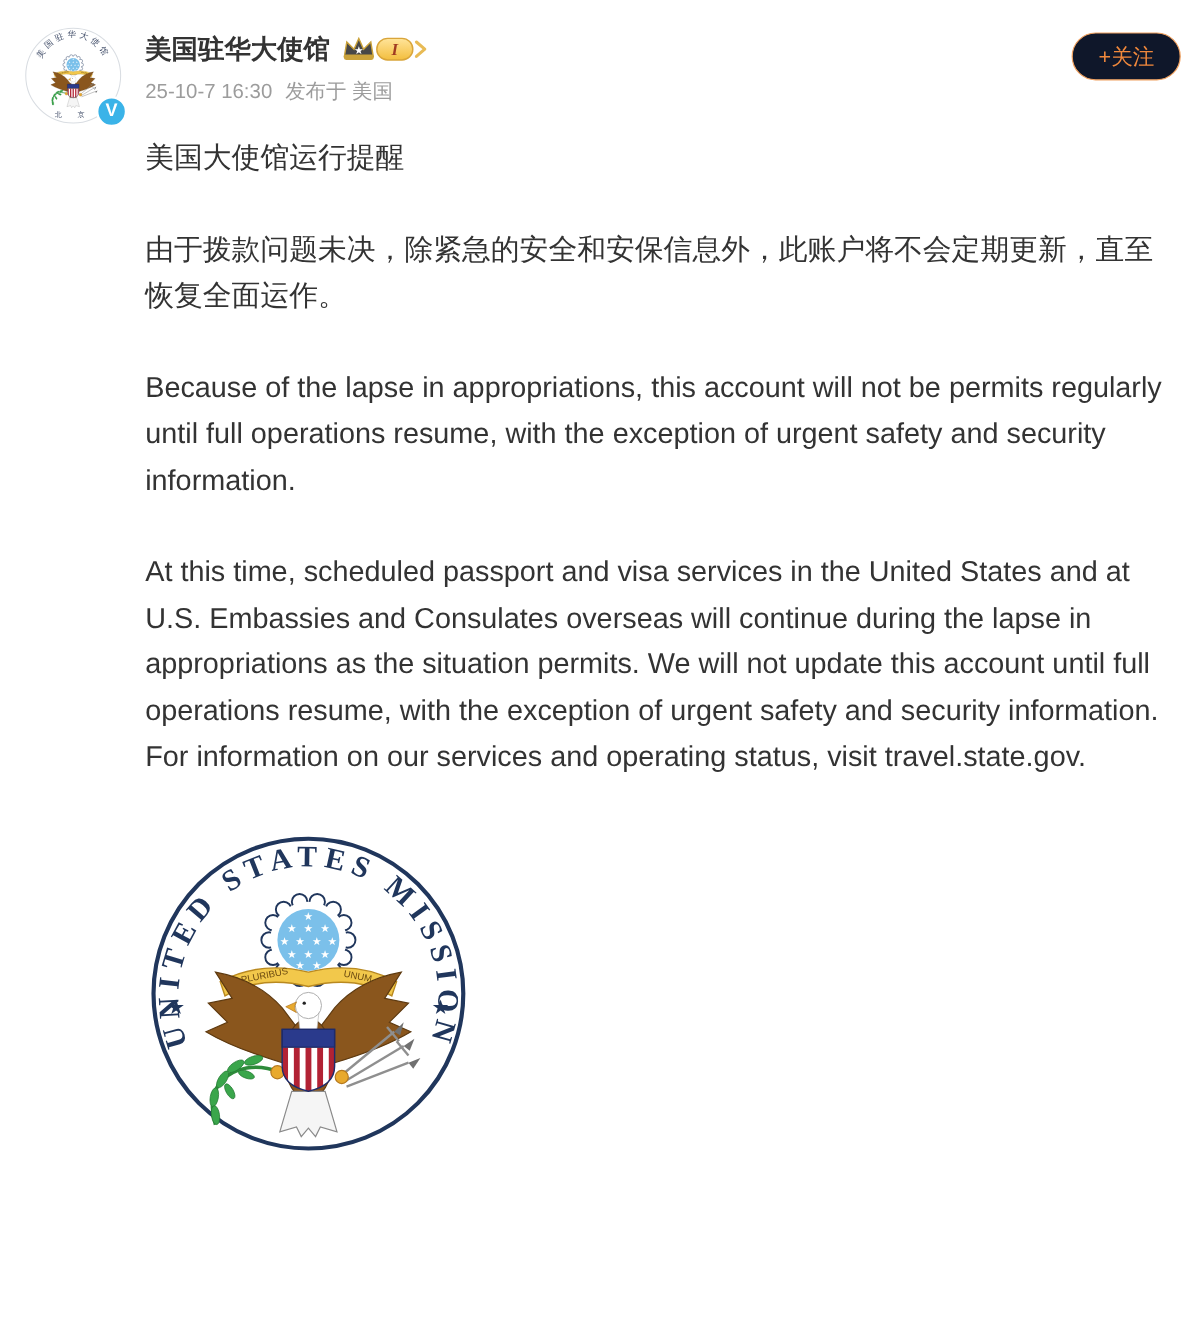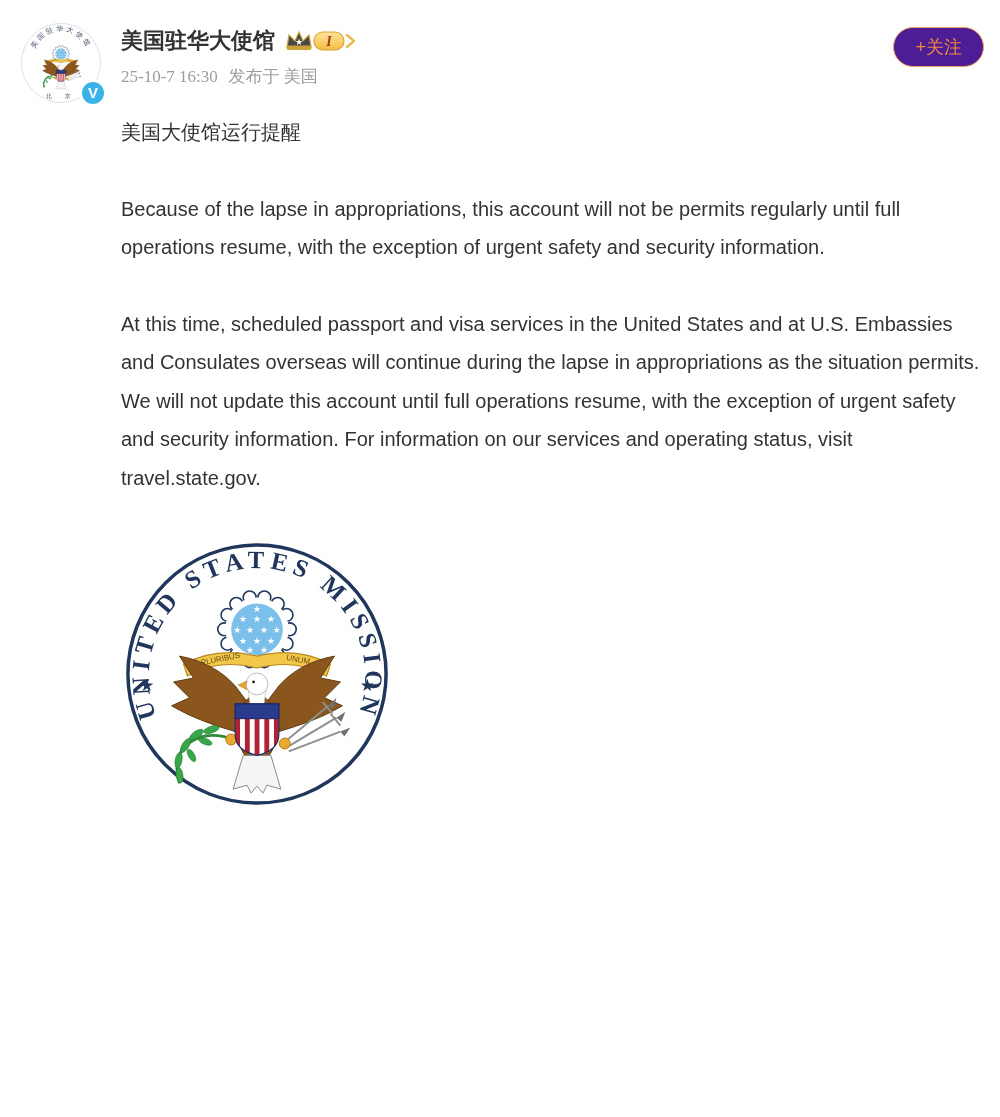--- a/index.html
+++ b/index.html
@@ -18,33 +18,33 @@
   .v-badge {
     position: absolute; right: -4px; bottom: -2px; width: 26px; height: 26px;
     background: #3ab3e8; border: 2px solid #fff; border-radius: 50%;
     color: #fff; font-size: 15px; font-weight: bold; text-align: center; line-height: 22px;
   }
   .user-info { position: absolute; left: 121px; top: 28px; }
   .name-row { display: flex; align-items: center; }
   .username { font-size: 22px; font-weight: bold; color: #333; line-height: 26px; cursor: pointer; }
   .vip-badge { margin-left: 9px; display: inline-flex; align-items: center; cursor: pointer; }
   .meta-row { margin-top: 11px; font-size: 17px; color: #9c9c9c; }
-  .meta-row span { margin-right: 6px; font-family: Liberation Serif, serif; }
+  .meta-row span { margin-right: 6px; }
   .follow-btn {
     position: absolute; right: 16px; top: 27px;
-    background: #4c1d95; border: 1.5px solid #f0a05e; border-radius: 20px;
+    background: #0f172a; border: 1.5px solid #f0a05e; border-radius: 20px;
     color: #f0883c; font-size: 18px; line-height: 1;
     padding: 10px 21px; cursor: pointer;
     font-family: "Liberation Sans", "DejaVu Sans", sans-serif;
   }
 
   
   .content { padding: 9px 16px 0 121px; }
   .content p {
-    font-size: 20px; line-height: 38.5px; color: #333;
+    font-size: 24px; line-height: 38.5px; color: #333;
     margin: 0 0 38px 0; word-break: break-word;
   }
   .seal-wrap { margin: 18px 0 0 -3px; width: 278px; height: 278px; cursor: pointer; }
 
   .hidden-defs { position: absolute; width: 0; height: 0; overflow: hidden; }
 </style>
 </head>
 <body>
 
 <svg class="hidden-defs" aria-hidden="true">
@@ -184,20 +184,21 @@
         <span>25-10-7 16:30</span>
         <span>发布于 美国</span>
       </div>
     </div>
 
     <button class="follow-btn">+关注</button>
   </div>
 
   <div class="content">
     <p>美国大使馆运行提醒</p>
+    <p>由于拨款问题未决，除紧急的安全和安保信息外，此账户将不会定期更新，直至恢复全面运作。</p>
     <p>Because of the lapse in appropriations, this account will not be permits regularly until full operations resume, with the exception of urgent safety and security information.</p>
     <p>At this time, scheduled passport and visa services in the United States and at U.S. Embassies and Consulates overseas will continue during the lapse in appropriations as the situation permits. We will not update this account until full operations resume, with the exception of urgent safety and security information. For information on our services and operating status, visit travel.state.gov.</p>
 
     <div class="seal-wrap">
       <svg width="278" height="278" viewBox="0 0 280 280">
         <circle cx="140" cy="140" r="130" fill="#ffffff" stroke="#20365c" stroke-width="3.5"></circle>
         <text x="29" y="157" font-size="17" fill="#20365c" text-anchor="middle">★</text>
         <text x="251" y="157" font-size="17" fill="#20365c" text-anchor="middle">★</text>
         <path id="arcTop" d="M42,190 A109,109 0 1 1 238,190" fill="none"></path>
         <text font-size="25" font-weight="bold" fill="#20365c" letter-spacing="5.5" font-family="'Liberation Serif',serif">

